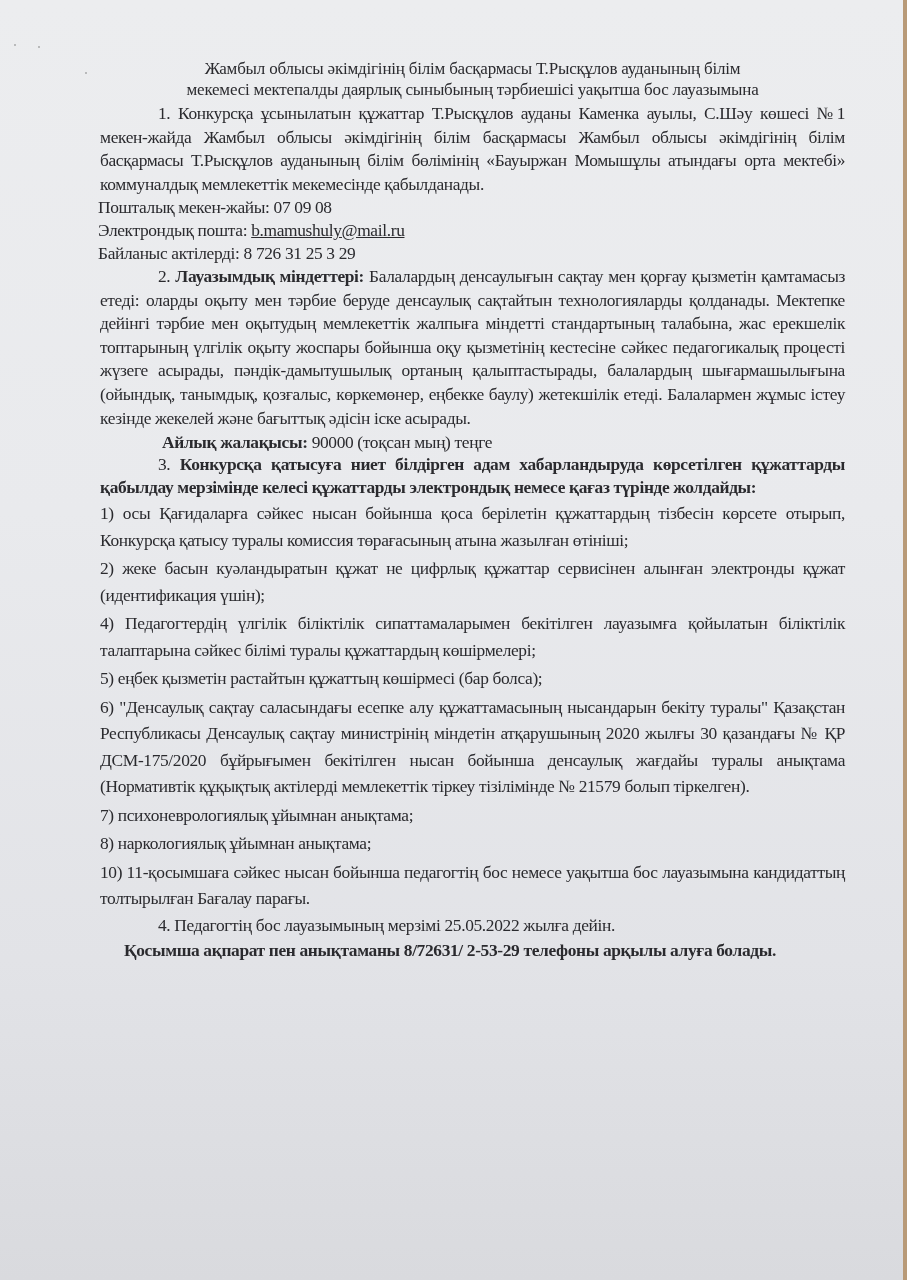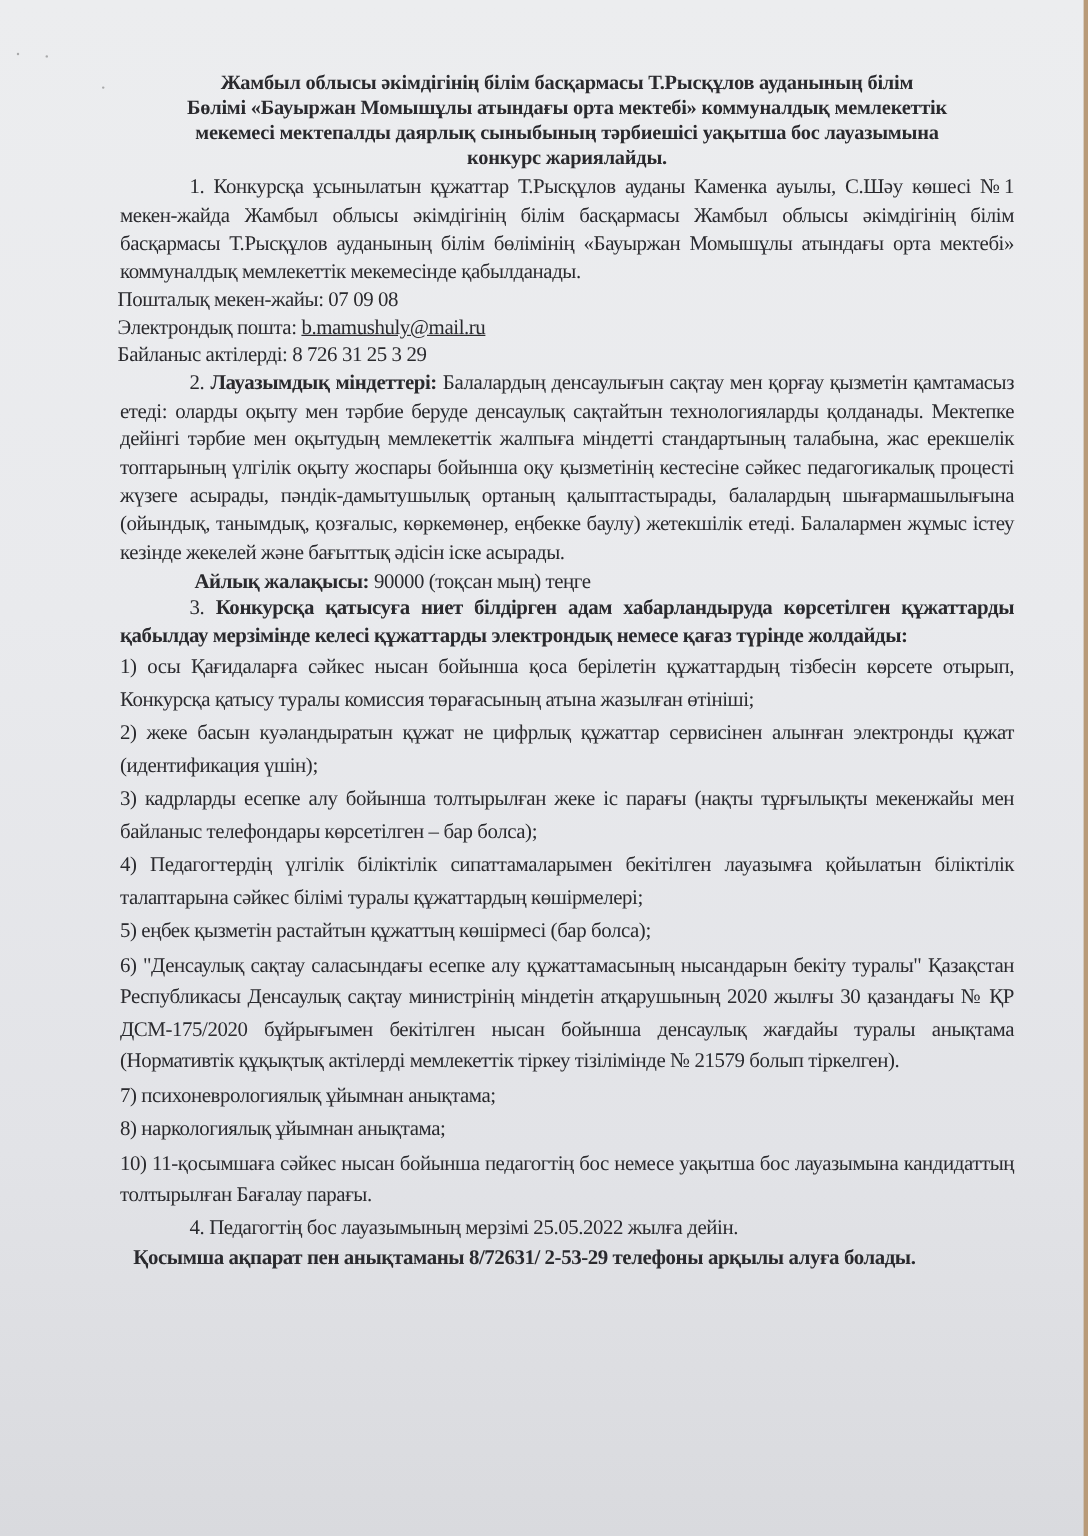--- a/index.html
+++ b/index.html
@@ -13,21 +13,21 @@
       position: absolute; left: 0; top: 0;
       width: 903px; height: 1280px;
       background: linear-gradient(180deg, #ecedef 0%, #e9eaed 40%, #e2e3e7 75%, #d9dade 100%);
     }
     .content {
       position: absolute; left: 100px; top: 58px; width: 745px;
       font-size: 17.4px; line-height: 22px;
       letter-spacing: -0.35px;
     }
     .title {
-      text-align: center; font-weight: bold; font-size: 17px; line-height: 21px;
+      text-align: center; font-weight: normal; font-size: 17px; line-height: 21px;
       margin: 0 0 2px 0; letter-spacing: -0.2px;
     }
     .title div { white-space: nowrap; }
     p { margin: 0; }
     .just { text-align: justify; }
     .indent { text-indent: 58px; }
     .plain { margin-left: -2px; }
     .item { margin-top: 2px; }
     b { font-weight: bold; }
     a { color: #2a2a2e; text-decoration: underline; }
@@ -39,23 +39,21 @@
 <body>
 
 <div class="paper">
   <span class="speck" style="left:38px;top:46px"></span>
   <span class="speck" style="left:85px;top:72px"></span>
   <span class="speck" style="left:14px;top:44px"></span>
 
   <div class="content">
     <div class="title">
       <div>Жамбыл облысы әкімдігінің білім басқармасы Т.Рысқұлов ауданының білім</div>
-      <div>Бөлімі «Бауыржан Момышұлы атындағы орта мектебі» коммуналдық мемлекеттік</div>
       <div>мекемесі мектепалды даярлық сыныбының тәрбиешісі уақытша бос лауазымына</div>
-      <div>конкурс жариялайды.</div>
     </div>
 
     <p class="just indent" style="margin-top:1px;line-height:23.5px">1. Конкурсқа ұсынылатын құжаттар Т.Рысқұлов ауданы Каменка ауылы, С.Шәу көшесі №1 мекен-жайда Жамбыл облысы әкімдігінің білім басқармасы Жамбыл облысы әкімдігінің білім басқармасы Т.Рысқұлов ауданының білім бөлімінің «Бауыржан Момышұлы атындағы орта мектебі» коммуналдық мемлекеттік мекемесінде қабылданады.</p>
 
     <div class="contact plain">
       <div>
         <span>Пошталық мекен-жайы:</span>
         <span>07 09 08</span>
       </div>
       <div>
@@ -80,26 +78,25 @@
     </p>
 
     <p class="just indent" style="line-height:22.5px">
       <span>3.</span>
       <b>Конкурсқа қатысуға ниет білдірген адам хабарландыруда көрсетілген құжаттарды қабылдау мерзімінде келесі құжаттарды электрондық немесе қағаз түрінде жолдайды:</b>
     </p>
 
     <div style="line-height:26.5px">
       <p class="just item">1) осы Қағидаларға сәйкес нысан бойынша қоса берілетін құжаттардың тізбесін көрсете отырып, Конкурсқа қатысу туралы  комиссия төрағасының атына жазылған өтініші;</p>
       <p class="just item">2) жеке басын куәландыратын құжат не цифрлық құжаттар сервисінен алынған электронды құжат (идентификация үшін);</p>
-      <p class="just item">3) кадрларды есепке алу бойынша толтырылған жеке іс парағы (нақты тұрғылықты мекенжайы мен байланыс телефондары көрсетілген – бар болса);</p>
       <p class="just item">4) Педагогтердің үлгілік біліктілік сипаттамаларымен бекітілген лауазымға қойылатын біліктілік талаптарына сәйкес білімі туралы құжаттардың көшірмелері;</p>
       <p class="just item">5) еңбек қызметін растайтын құжаттың көшірмесі (бар болса);</p>
       <p class="just item">6) "Денсаулық сақтау саласындағы есепке алу құжаттамасының нысандарын бекіту туралы" Қазақстан Республикасы Денсаулық сақтау министрінің міндетін атқарушының 2020 жылғы 30 қазандағы № ҚР ДСМ-175/2020 бұйрығымен бекітілген нысан бойынша денсаулық жағдайы туралы анықтама (Нормативтік құқықтық актілерді мемлекеттік тіркеу тізілімінде № 21579 болып тіркелген).</p>
       <p class="just item">7) психоневрологиялық ұйымнан анықтама;</p>
       <p class="just item">8) наркологиялық ұйымнан анықтама;</p>
       <p class="just item">10) 11-қосымшаға сәйкес нысан бойынша педагогтің бос немесе уақытша бос лауазымына кандидаттың толтырылған Бағалау парағы.</p>
     </div>
 
     <p class="indent" style="margin-top:2px">4. Педагогтің бос лауазымының мерзімі 25.05.2022 жылға дейін.</p>
 
-    <p class="footer" style="margin-left:11px;line-height:24px;margin-top:2px">Қосымша ақпарат пен анықтаманы 8/72631/ 2-53-29   телефоны арқылы алуға болады.</p>
+    <p class="footer" style="margin-left:24px;line-height:24px;margin-top:2px">Қосымша ақпарат пен анықтаманы 8/72631/ 2-53-29   телефоны арқылы алуға болады.</p>
   </div>
 </div>
 
 </body></html>

